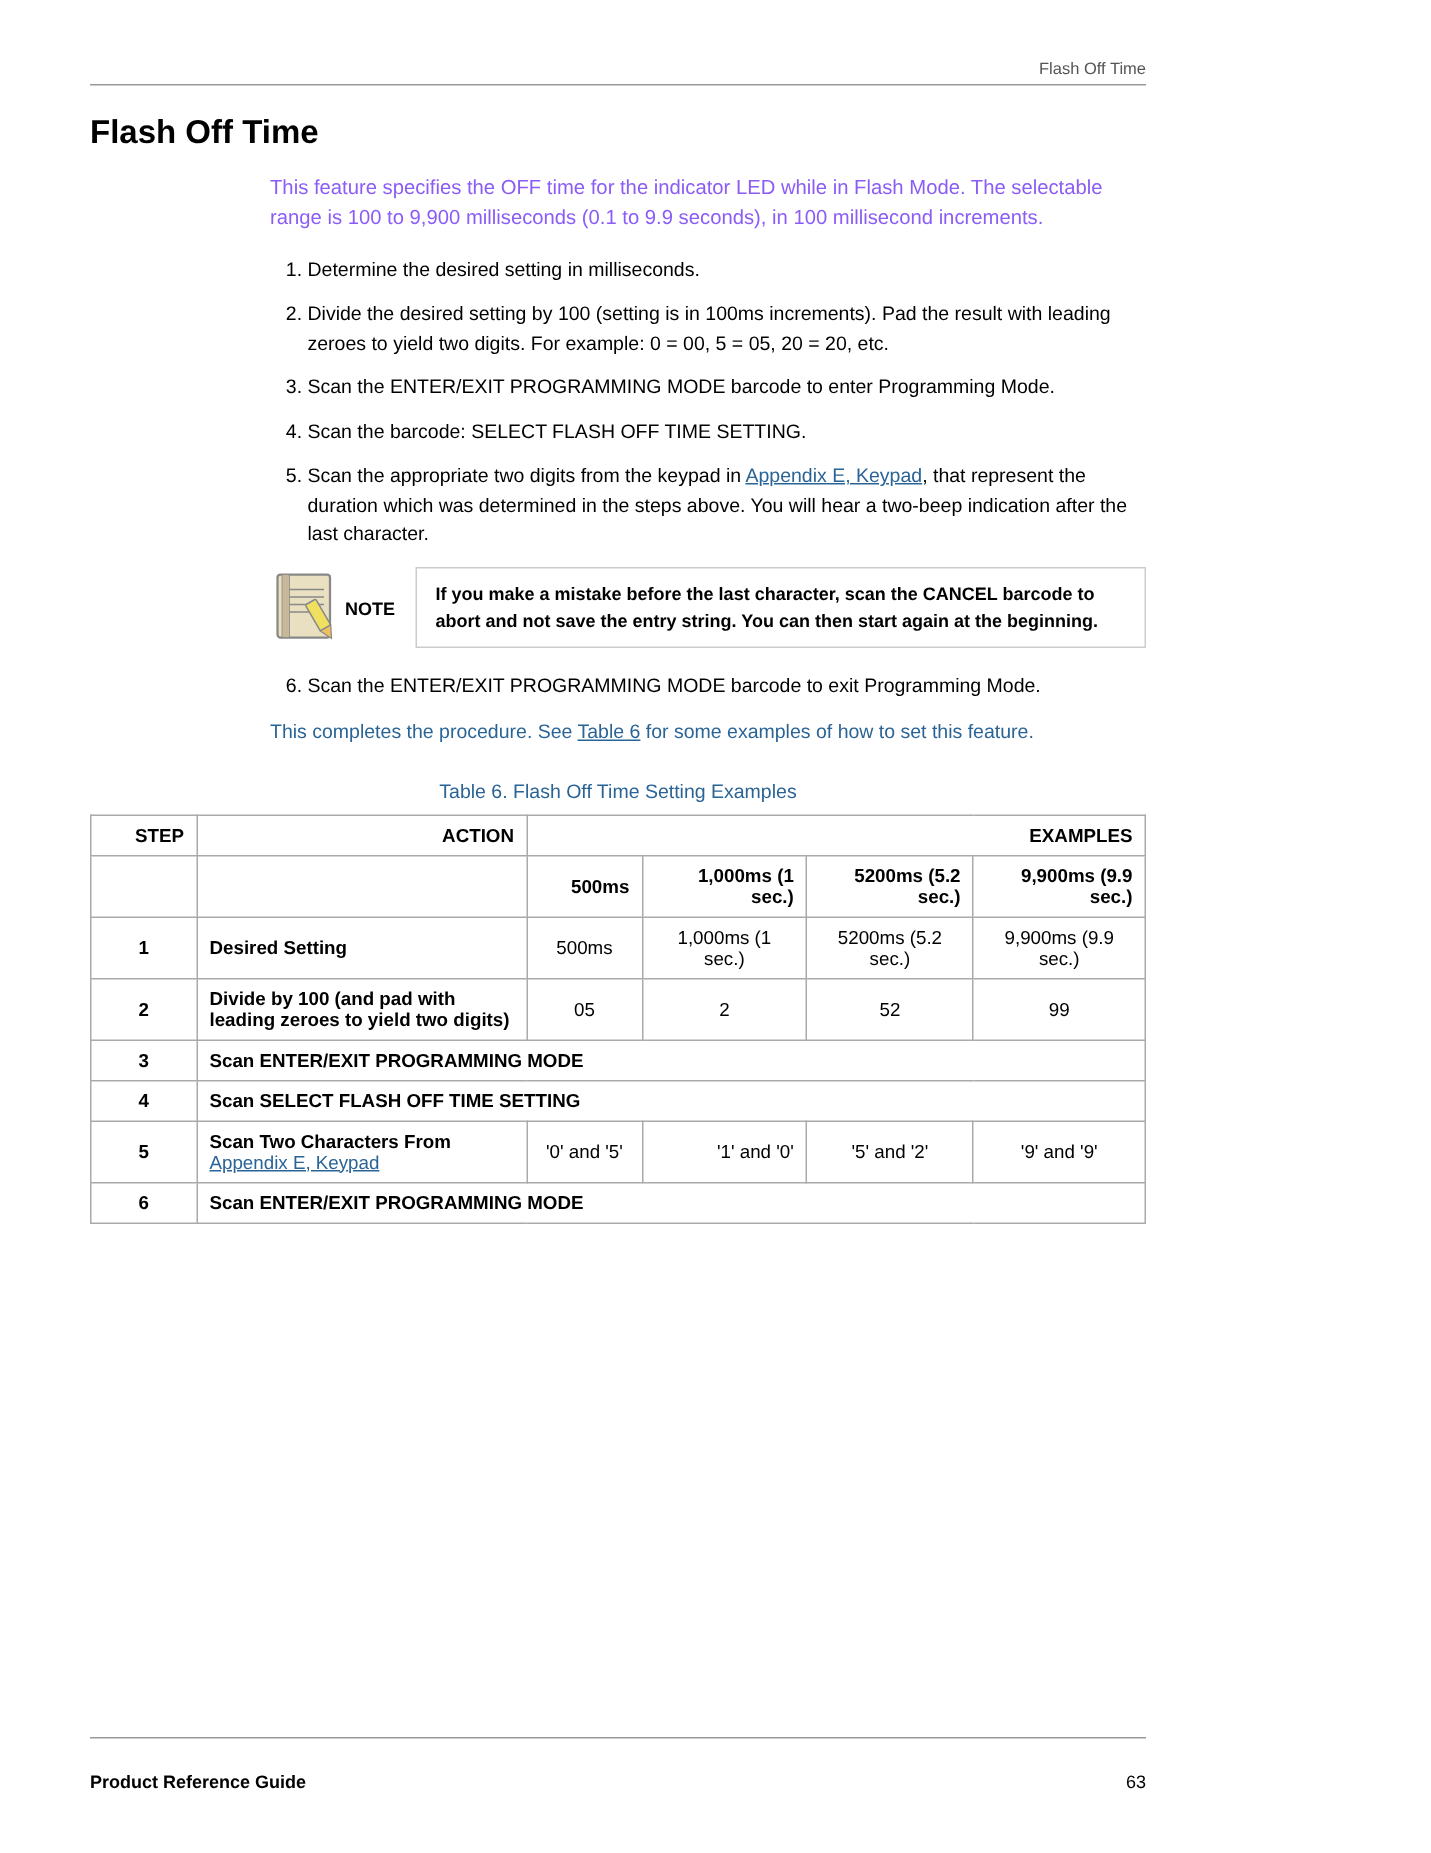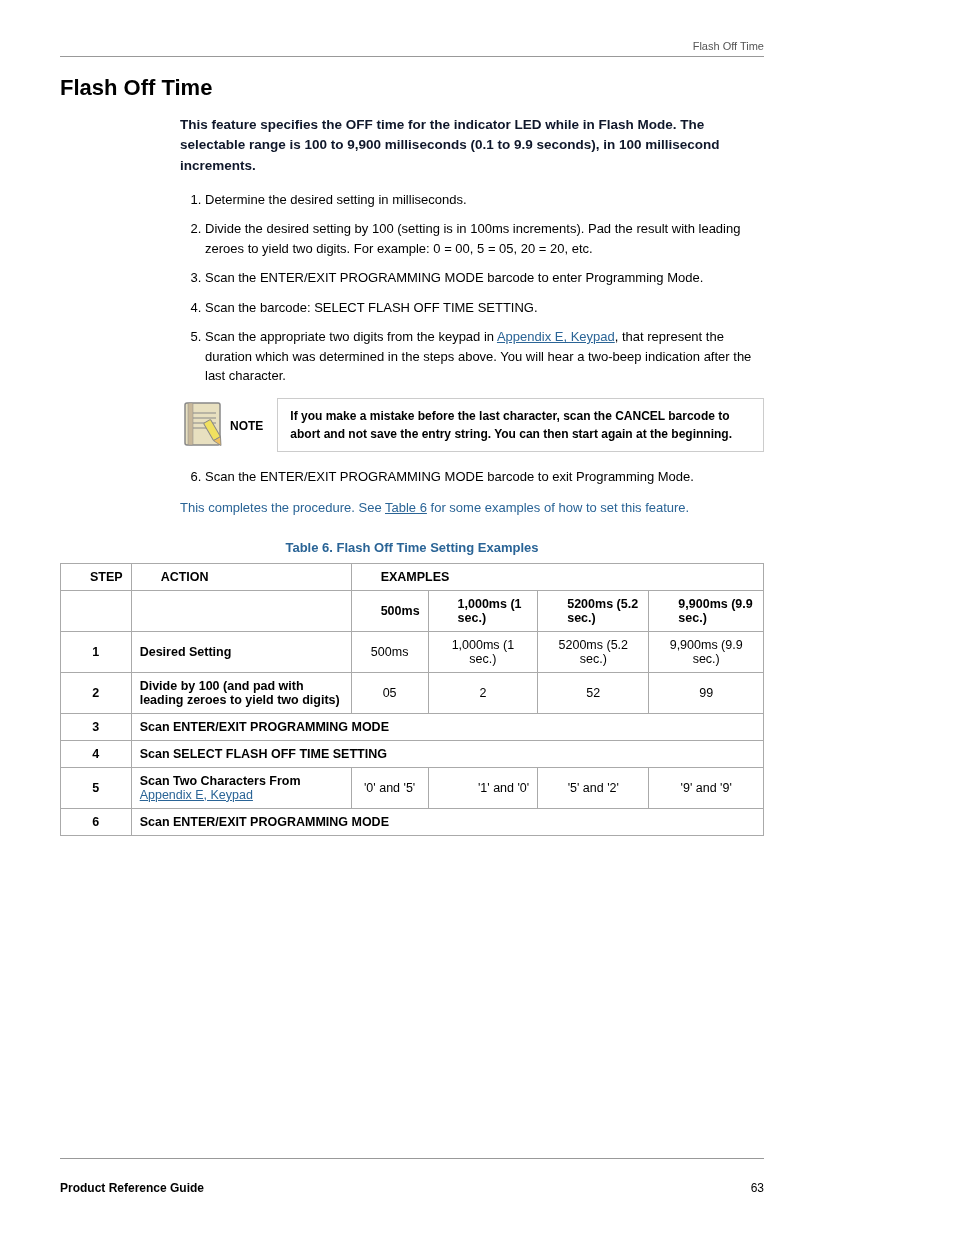--- a/index.html
+++ b/index.html
@@ -26,26 +26,25 @@
       padding-bottom: 4px;
       border-bottom: 1px solid #999;
     }
     .section-title {
       font-size: 22px;
       font-weight: bold;
       color: #000;
       margin-bottom: 14px;
     }
     .intro-text {
-      color: #0f172a;
+      color: #8b5cf6;
       font-size: 13.5px;
       margin-left: 120px;
       margin-bottom: 14px;
       line-height: 1.5;
-      font-weight: bold;
     }
     .follow-text {
       color: #2a6496;
       font-size: 13.5px;
       margin-left: 120px;
       margin-bottom: 10px;
     }
     .steps-list {
       margin-left: 145px;
       margin-bottom: 12px;
@@ -103,39 +102,39 @@
       margin-left: 120px;
       margin-bottom: 22px;
       line-height: 1.5;
     }
     .completes-text span.link {
       color: #2a6496;
       text-decoration: underline;
     }
     .table-title {
       text-align: center;
-      font-weight: bold;
+      font-weight: normal;
       font-size: 13px;
       color: #2a6496;
       margin-bottom: 8px;
     }
     table.main-table {
       width: 100%;
       border-collapse: collapse;
       font-size: 12.5px;
     }
     table.main-table th, table.main-table td {
       border: 1px solid #aaa;
       padding: 6px 8px;
       vertical-align: middle;
     }
     table.main-table thead tr th {
       background: #fff;
       font-weight: bold;
-      text-align: left;
+      text-align: right;
       font-size: 12.5px;
       padding-left: 29px;
     }
     .col-step { width: 48px; text-align: center; font-weight: bold; }
     .col-action { width: 220px; }
     .action-link { color: #2a6496; text-decoration: underline; }
     .examples-header { text-align: center; font-weight: bold; }
     .step-num { font-weight: bold; text-align: center; }
     .footer-line {
       position: absolute;

